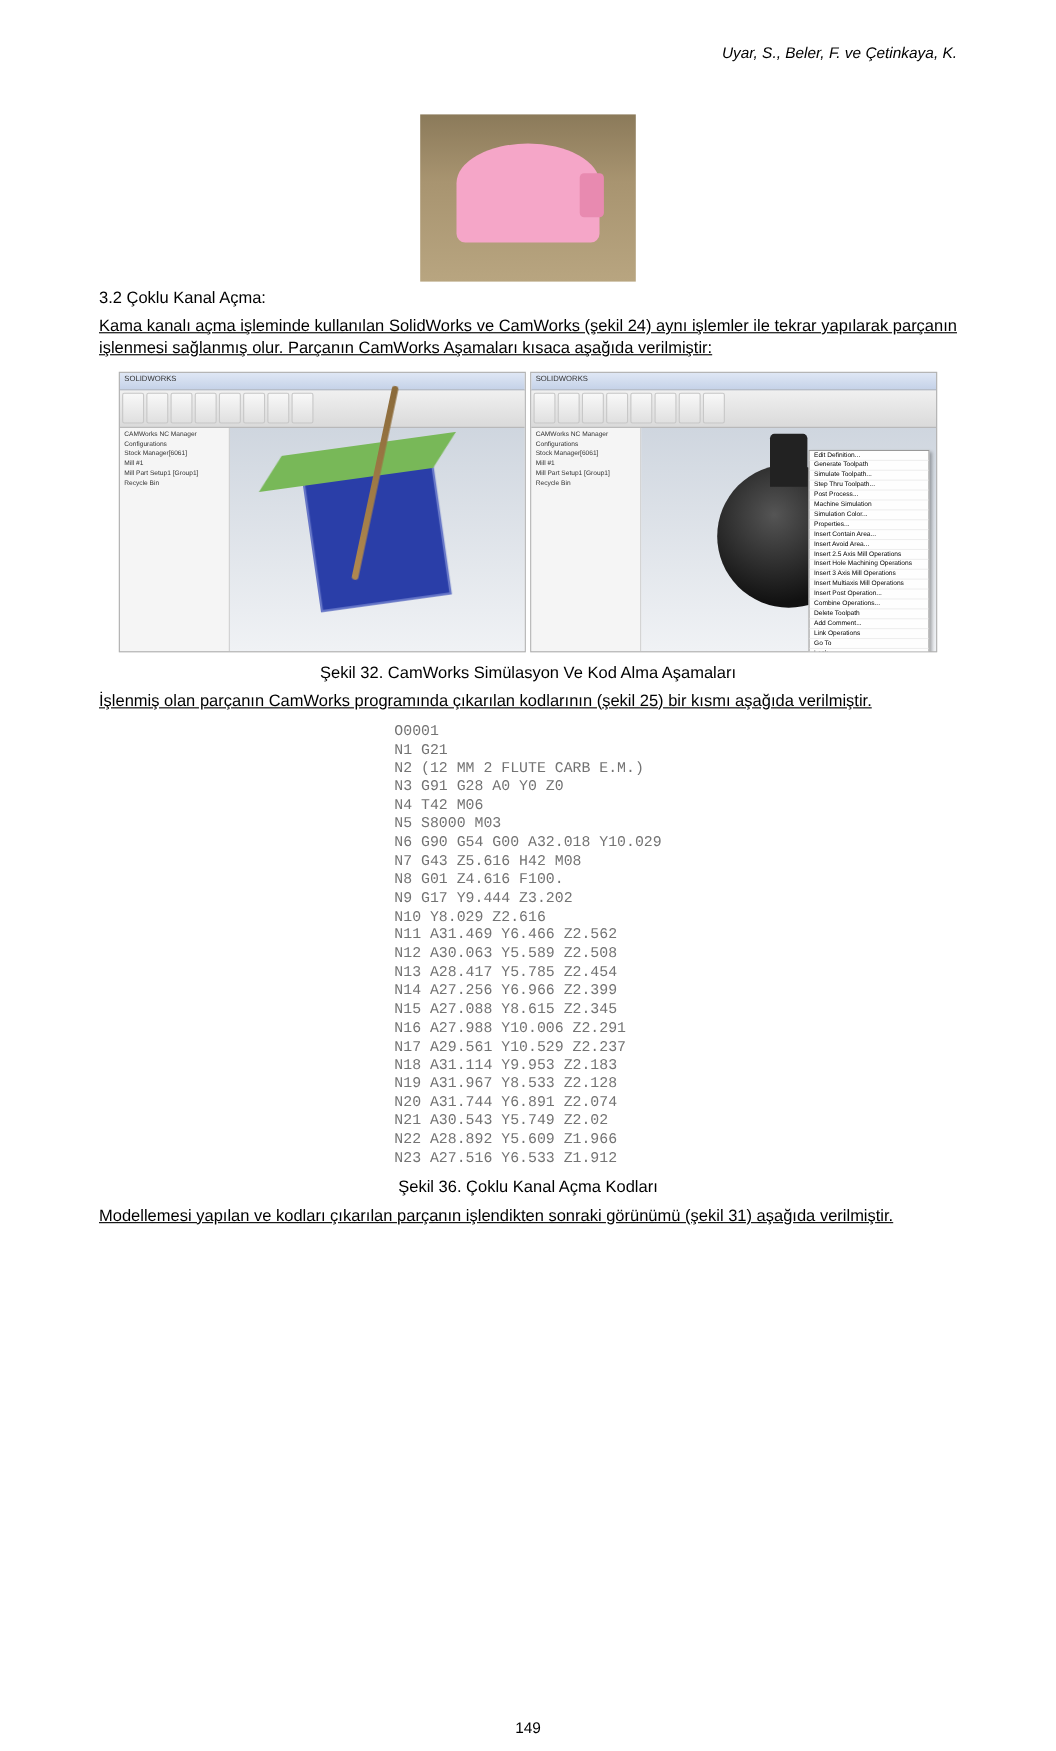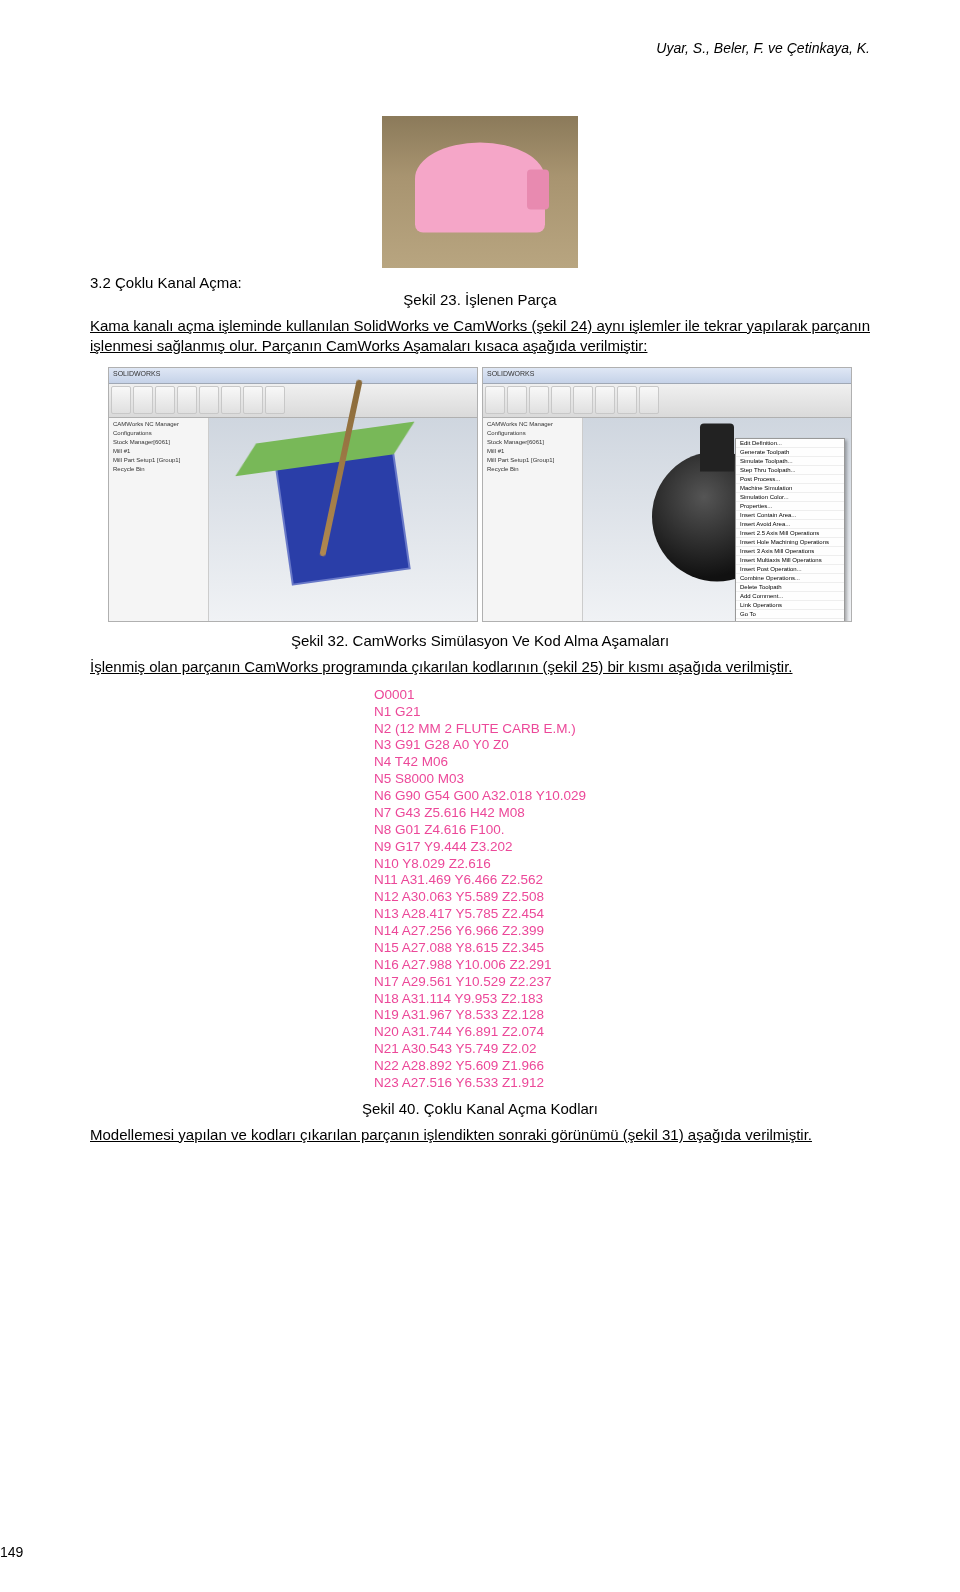--- a/index.html
+++ b/index.html
@@ -10,21 +10,21 @@
     font-family: Arial, Helvetica, sans-serif;
     font-size: 15px;
     color: #000;
     position: relative;
     padding: 40px 90px 40px 90px;
   }
   .header-attribution {
     text-align: right;
     font-style: italic;
     font-size: 14px;
-    margin-bottom: 60px;
+    margin-bottom: 48px;
   }
   .figure-photo {
     display: block;
     margin: 0 auto 6px auto;
     width: 196px;
     height: 152px;
     background: linear-gradient(180deg, #8b7a5a 0%, #a89470 40%, #b8a580 100%);
     position: relative;
     overflow: hidden;
   }
@@ -173,50 +173,49 @@
     right:6px;top:20px;
     width:110px;
     background:#fefefe;
     border:1px solid #999;
     font-size:6px;
     box-shadow:2px 2px 3px rgba(0,0,0,0.3);
   }
   .ctx-item{padding:1px 4px;border-bottom:1px solid #eee;white-space:nowrap;overflow:hidden;}
 
   .code-block {
-    font-family: Liberation Sans, sans-serif;
+    font-family: Liberation Mono, monospace;
     font-size: 13.5px;
     line-height: 1.25;
     white-space: pre;
     width: fit-content;
     margin: 8px auto 8px auto;
-    color: #ec4899;
+    color: #737373;
     font-weight: 500;
   }
   .page-number {
-    text-align: left;
+    text-align: center;
     font-size: 14px;
     position: absolute;
-    bottom: 32px;
+    bottom: 14px;
     left: 0;
     right: 0;
   }
 </style>
 </head>
 <body>
 
 <div class="header-attribution">Uyar, S., Beler, F. ve Çetinkaya, K.</div>
 
 <div class="figure-photo">
   <div class="photo-pink"></div>
 </div>
 
 <div class="caption-block">
   <span class="section-label">3.2 Çoklu Kanal Açma:</span>
-  <div class="caption-center">Şekil 23. İşlenen Parça</div>
 </div>
 
 <p class="body-para">Kama kanalı açma işleminde kullanılan SolidWorks ve CamWorks (şekil 24) aynı işlemler ile tekrar yapılarak parçanın işlenmesi sağlanmış olur. Parçanın CamWorks Aşamaları kısaca aşağıda verilmiştir:</p>
 
 <div class="figure-sw-wrap">
   <div class="sw-panel">
     <div class="sw-titlebar">SOLIDWORKS</div>
     <div class="sw-toolbar">
       <div class="sw-tool"></div>
       <div class="sw-tool"></div>
@@ -317,17 +316,17 @@
 N15 A27.088 Y8.615 Z2.345
 N16 A27.988 Y10.006 Z2.291
 N17 A29.561 Y10.529 Z2.237
 N18 A31.114 Y9.953 Z2.183
 N19 A31.967 Y8.533 Z2.128
 N20 A31.744 Y6.891 Z2.074
 N21 A30.543 Y5.749 Z2.02
 N22 A28.892 Y5.609 Z1.966
 N23 A27.516 Y6.533 Z1.912</div>
 
-<div class="caption-center">Şekil 40. Çoklu Kanal Açma Kodları</div>
+<div class="caption-center">Şekil 36. Çoklu Kanal Açma Kodları</div>
 
 <p class="body-para">Modellemesi yapılan ve kodları çıkarılan parçanın işlendikten sonraki görünümü (şekil 31) aşağıda verilmiştir.</p>
 
 <div class="page-number">149</div>
 
 </body></html>

